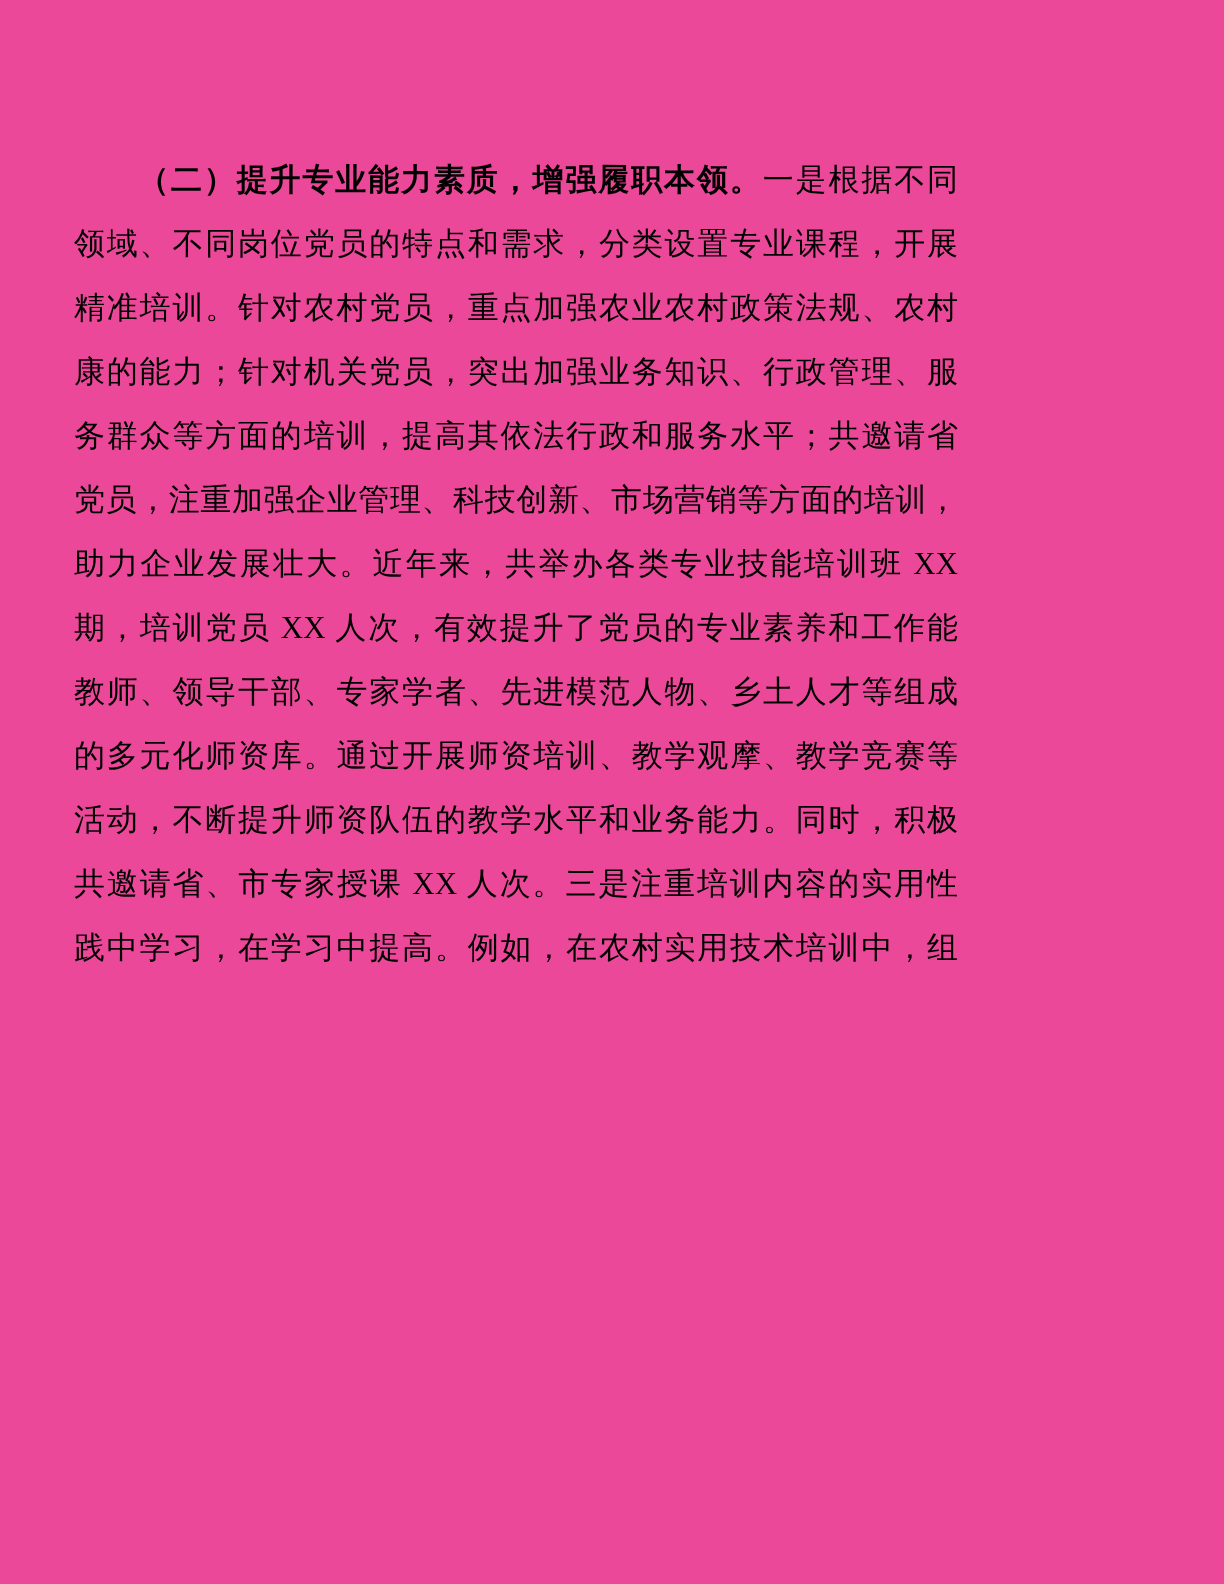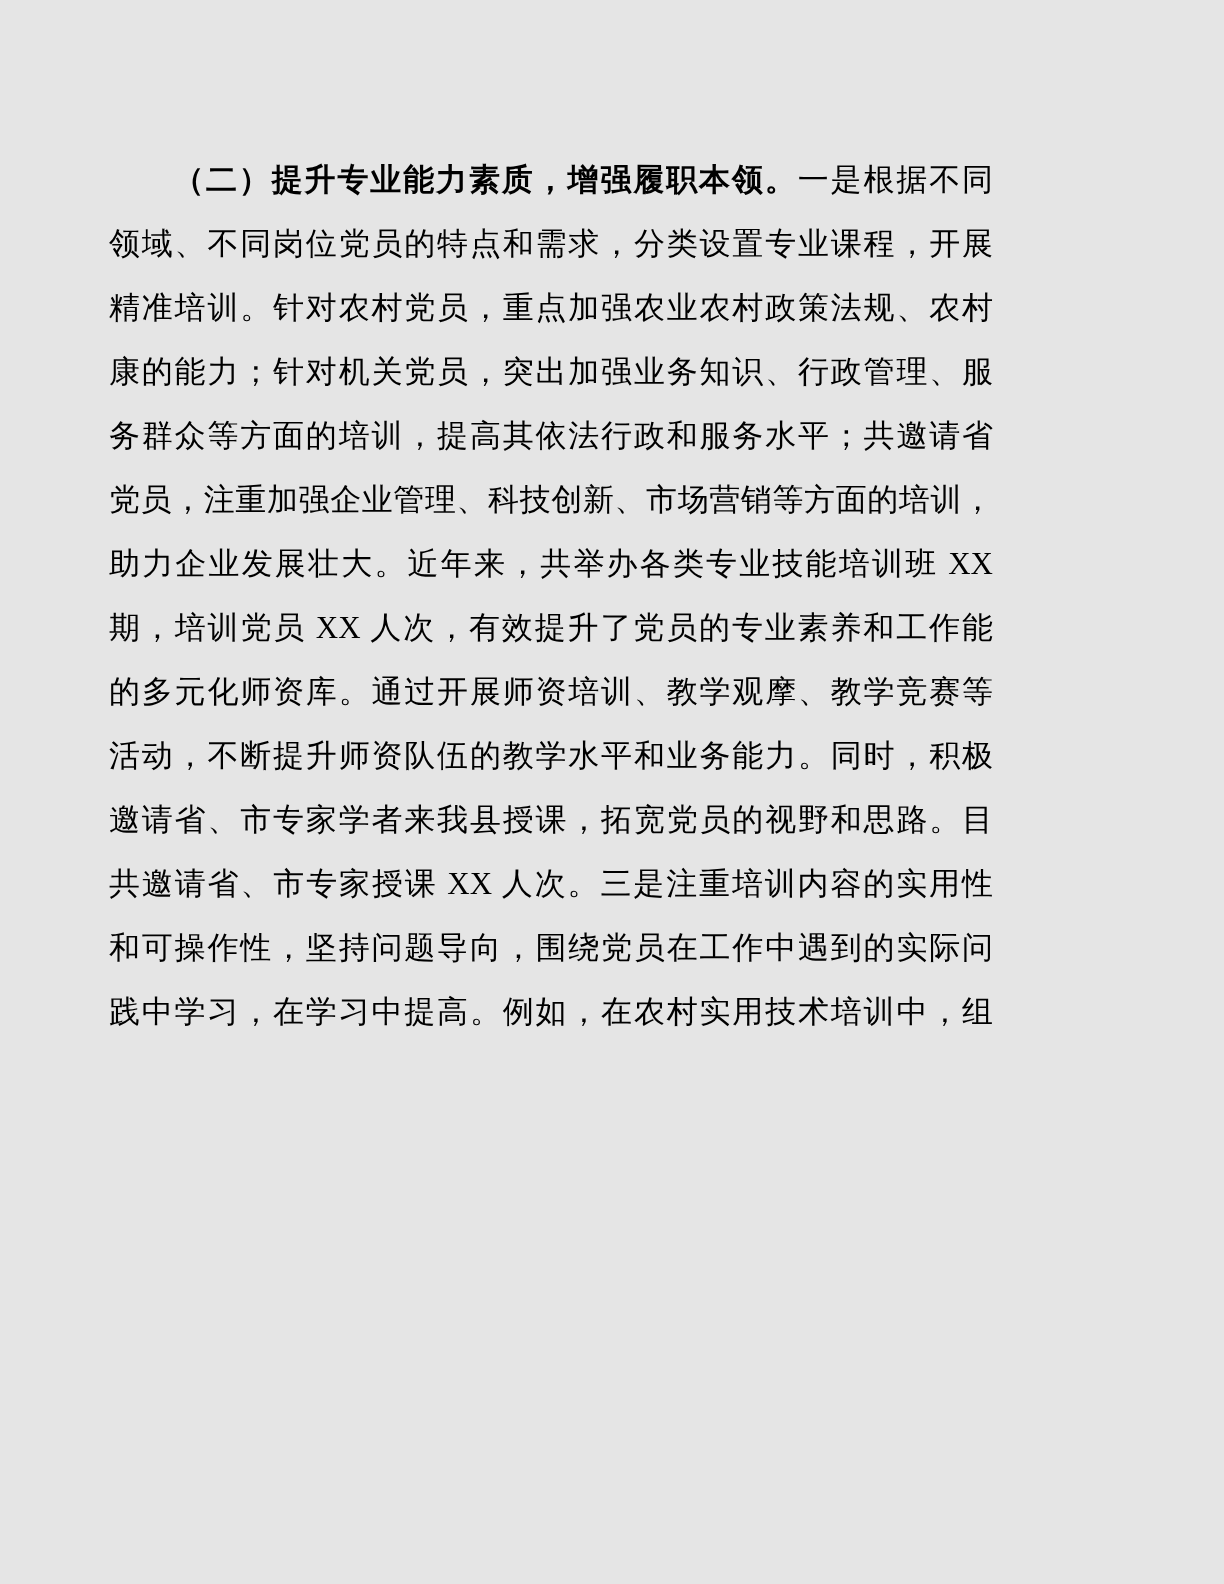--- a/index.html
+++ b/index.html
@@ -3,23 +3,23 @@
 <meta charset="utf-8">
 <style>
   html, body {
     margin: 0;
     padding: 0;
     background: #ffffff;
   }
   .page {
     width: 1224px;
     height: 1584px;
-    background: #e5e5e5;
+    background: #ec4899;
     box-sizing: border-box;
-    padding: 148px 170px 0 109px;
+    padding: 148px 170px 0 74px;
     overflow: hidden;
   }
   .textblock {
     width: 884px;
   }
   .line {
     font-family: "Liberation Serif", "DejaVu Serif", serif;
     font-size: 31px;
     line-height: 64px;
     height: 64px;
@@ -55,31 +55,30 @@
 
         <div class="line">务群众等方面的培训，提高其依法行政和服务水平；共邀请省</div>
 
         <div class="line">党员，注重加强企业管理、科技创新、市场营销等方面的培训，</div>
 
         <div class="line">助力企业发展壮大。近年来，共举办各类专业技能培训班 XX</div>
 
         <div class="line">期，培训党员 XX 人次，有效提升了党员的专业素养和工作能</div>
 
 
+        <div class="line">教师、领导干部、专家学者、先进模范人物、乡土人才等组成</div>
 
         <div class="line">的多元化师资库。通过开展师资培训、教学观摩、教学竞赛等</div>
 
         <div class="line">活动，不断提升师资队伍的教学水平和业务能力。同时，积极</div>
 
-        <div class="line">邀请省、市专家学者来我县授课，拓宽党员的视野和思路。目</div>
 
 
         <div class="line">共邀请省、市专家授课 XX 人次。三是注重培训内容的实用性</div>
 
-        <div class="line">和可操作性，坚持问题导向，围绕党员在工作中遇到的实际问</div>
 
 
         <div class="line">践中学习，在学习中提高。例如，在农村实用技术培训中，组</div>
 
       </div>
 
   </div>
 </div>
 
 </body></html>

